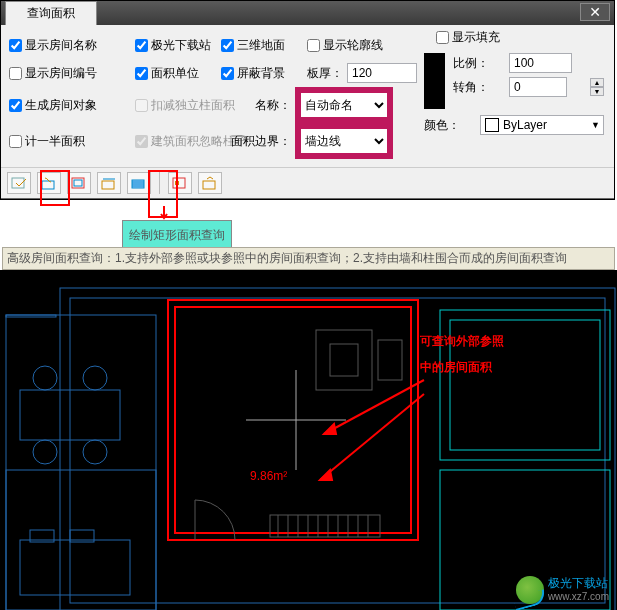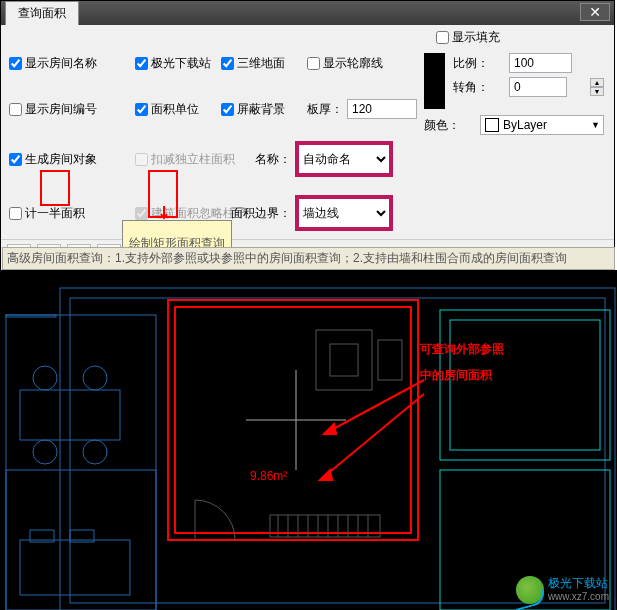--- a/index.html
+++ b/index.html
@@ -1,43 +1,43 @@
 <!DOCTYPE html>
 <html><head>
 <meta charset="utf-8">
 <style>
 * { margin:0; padding:0; box-sizing:border-box; font-family:"Microsoft YaHei",SimSun,sans-serif; font-size:12px; }
 body { background:#fff; width:617px; height:610px; overflow:hidden; position:relative; }
 .window { border:1px solid #000; width:615px; background:#fff; }
 .titlebar { background:linear-gradient(#5a5a5a,#3a3a3a); height:24px; display:flex; align-items:center; padding-left:4px; position:relative; }
-.tab { background:#f0f0f0; padding:3px 12px; font-size:12px; color:#000; border:1px solid #888; border-bottom:none; }
+.tab { background:#f0f0f0; padding:3px 21px; font-size:12px; color:#000; border:1px solid #888; border-bottom:none; }
 .close { position:absolute; right:4px; top:2px; width:30px; height:18px; background:#555; color:#fff; text-align:center; line-height:17px; font-size:14px; border:1px solid #888; }
 .panel { background:#f0f0f0; padding:6px 8px 8px 8px; }
-.row { display:flex; align-items:center; min-height:28px; gap:6px;margin-top:18px; }
+.row { display:flex; align-items:center; min-height:28px; gap:6px; }
 .col1 { width:120px; display:flex; align-items:center; }
 .col2 { width:120px; display:flex; align-items:center; }
 .col3 { width:80px; display:flex; align-items:center; }
 .col4 { display:flex; align-items:center; gap:4px; }
 .chk { display:inline-flex; align-items:center; gap:3px; }
 .chk input { width:13px; height:13px; }
 .lbl { font-size:12px; white-space:nowrap; }
 .grey { color:#999; }
 input.txt { border:1px solid #abadb3; height:20px; padding:0 4px; font-size:12px; background:#fff; }
-select.sel { border:4px solid #be185d; height:36px; font-size:12px; background:#fff; }
+select.sel { border:6px solid #be185d; height:36px; font-size:12px; background:#fff; }
 .rightcol { position:absolute; right:10px; top:34px; width:180px; }
 .swatch { width:60px; height:56px; border:1px solid #000; background:#000; display:inline-block; margin:4px 8px 0 0; vertical-align:top; }
 .proprow { display:flex; align-items:center; gap:24px; margin-top:4px; }
 .proprow .plbl { width:32px; }
 .spin { display:inline-flex; flex-direction:column; margin-left:-1px; }
 .spin div { width:14px; height:9px; border:1px solid #abadb3; background:#e8e8e8; font-size:7px; text-align:center; line-height:7px; }
 .toolbar { background:#f0f0f0; padding:4px 6px; display:flex; gap:6px; border-top:1px solid #ccc; border-bottom:1px solid #686868; }
 .tbtn { width:24px; height:22px; border:1px solid #bbb; background:#f8f8f8; display:flex; align-items:center; justify-content:center; position:relative; }
 .tbtn svg { width:18px; height:16px; }
 .hlbox { position:absolute; border:2px solid #ff0000; pointer-events:none; }
-.tooltip { position:absolute; background:#fef9c3; border:1px solid #888; padding:14px 6px; font-size:12px; color:#555; }
+.tooltip { position:absolute; background:#5eead4; border:1px solid #888; padding:6px 6px; font-size:12px; color:#555; }
 .explain { position:absolute; top:247px; left:2px; right:2px; background:#ece9d8; border:1px solid #aca899; padding:2px 4px; font-size:12px; color:#555; }
 .cad { position:absolute; top:270px; left:0; width:617px; height:340px; background:#000; overflow:hidden; }
 .cad svg { position:absolute; top:0; left:0; }
 .annot { position:absolute; color:#ff0000; font-size:20px; font-weight:bold; line-height:26px; }
 .logo { position:absolute; right:8px; bottom:6px; display:flex; align-items:center; gap:4px; }
 .logo .circ { width:28px; height:28px; border-radius:50%; background:radial-gradient(circle at 40% 40%,#7fc142,#3a9d23); position:relative; }
 .logo .circ:after { content:''; position:absolute; width:30px; height:12px; border:2px solid #07a0e0; border-top:none; border-left:none; border-radius:0 0 20px 0; left:-2px; bottom:-3px; transform:rotate(-15deg); }
 .logo .txt { color:#07a0e0; font-size:13px; line-height:13px; }
 .logo .txt .url { color:#888; font-size:10px; }
 </style>
@@ -294,21 +294,21 @@
    <rect x="440" y="200" width="170" height="140"></rect>
   </g>
 
   <g stroke="#ff0000" stroke-width="2" fill="none">
    <line x1="324" y1="164" x2="424" y2="110"></line>
    <polygon points="324,164 334,154 336,164" fill="#ff0000"></polygon>
    <line x1="320" y1="210" x2="424" y2="124"></line>
    <polygon points="320,210 330,200 332,210" fill="#ff0000"></polygon>
   </g>
  </svg>
- <div class="annot" style="left:420px;top:66px">
+ <div class="annot" style="left:420px;top:58px">
   <div>可查询外部参照</div>
   <div>中的房间面积</div>
  </div>
  <div class="logo">
   <div class="circ"></div>
   <div class="txt">
         <div>极光下载站</div>
         <div class="url">www.xz7.com</div>
       </div>
  </div>

